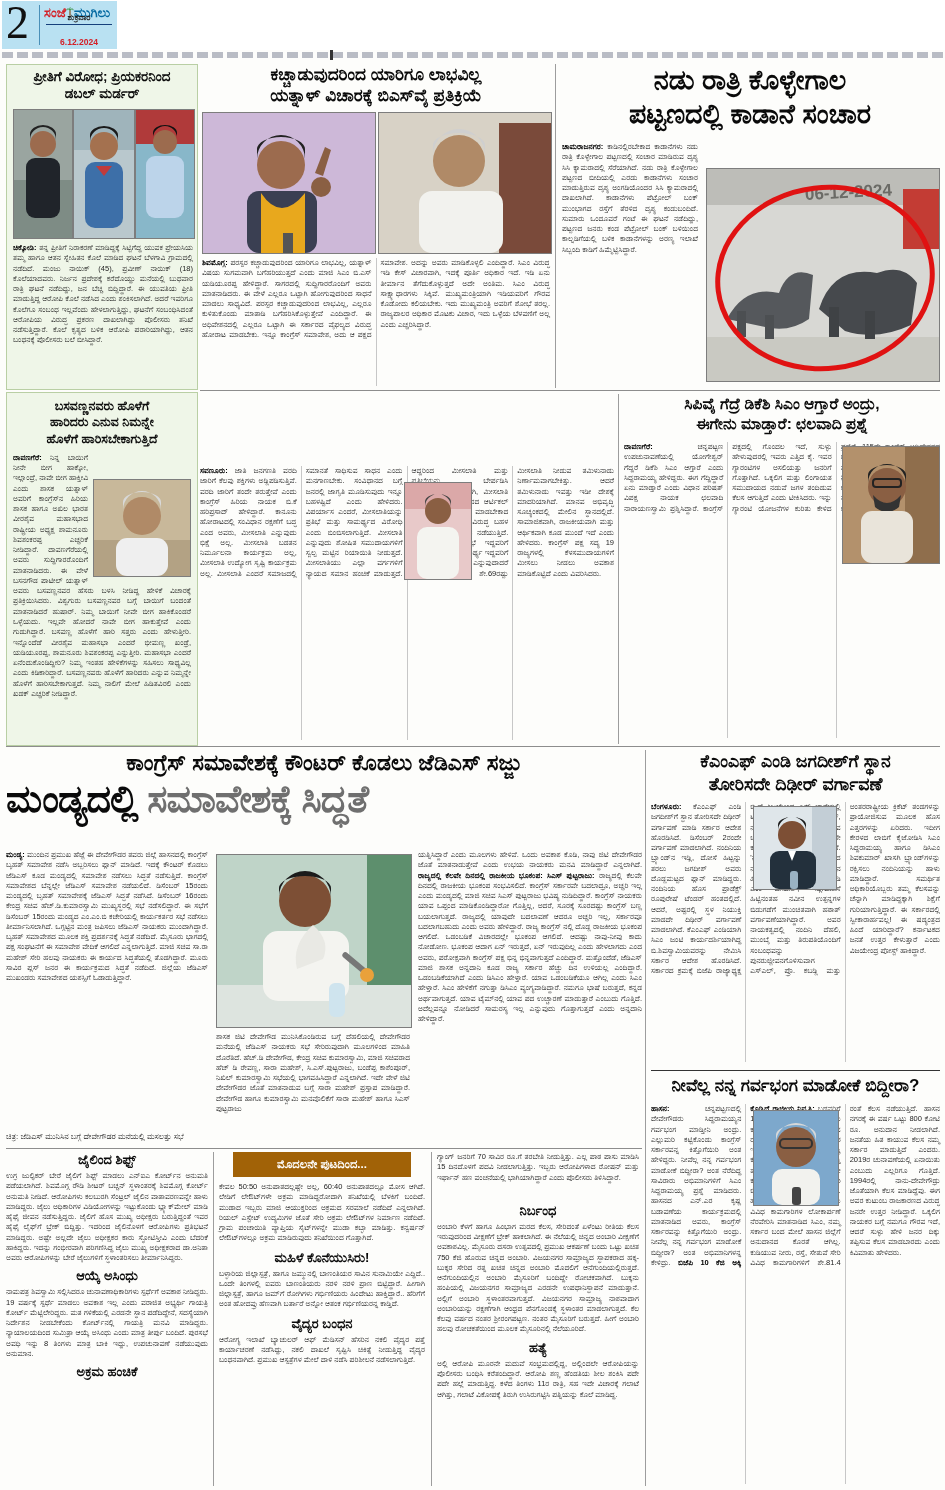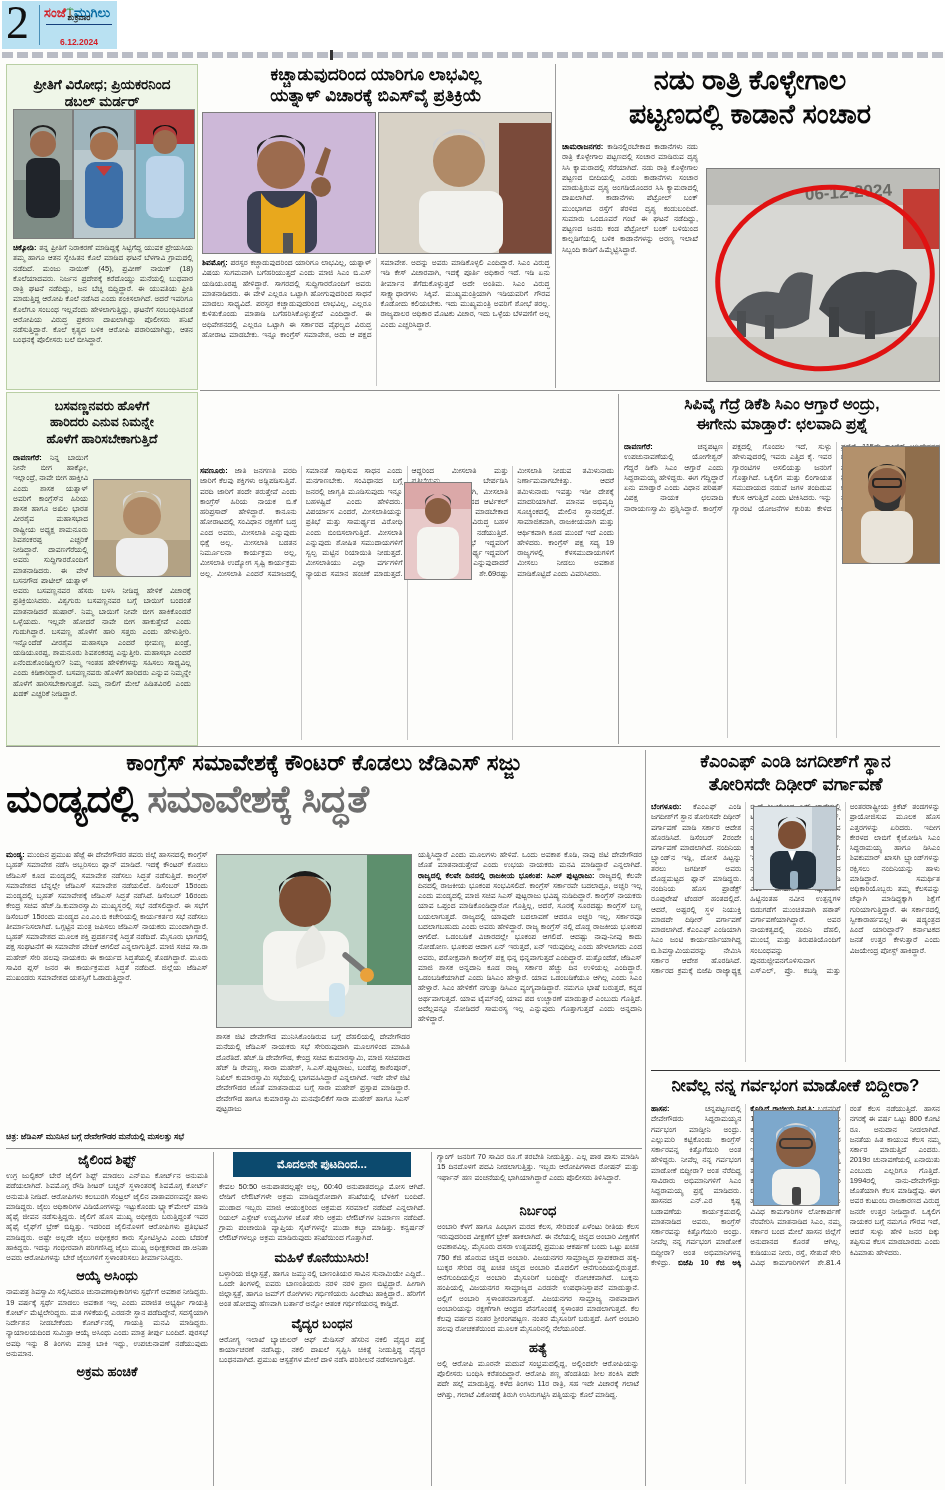--- a/index.html
+++ b/index.html
@@ -39,21 +39,21 @@
       </span><span style="color:#0369a1">ಮುಗಿಲು</span>
     </div>
     <div class="abs" style="left:46px;top:24px;width:66px;height:1px;background:#15407c"></div>
     <div class="abs ctr" style="left:44px;top:13px;width:70px;font-size:8px;font-weight:bold;color:#222">ಶುಕ್ರವಾರ</div>
     <div class="abs ctr" style="left:44px;top:37px;width:70px;font-size:8.5px;font-weight:bold;color:#d42027">6.12.2024</div>
   </div>
   <div class="abs dashes" style="left:2px;top:52px;width:941px;height:6px"></div>
   <div class="abs" style="left:330px;top:50px;width:3px;height:10px;background:#333"></div>
 
   <div class="abs greenbox" style="left:6px;top:64px;width:190px;height:324px">
-    <div class="hd ctr" style="padding-top:12px;font-size:13.5px;line-height:1.25">
+    <div class="hd ctr" style="padding-top:4px;font-size:13.5px;line-height:1.25">
       <div>ಪ್ರೀತಿಗೆ ವಿರೋಧ; ಪ್ರಿಯಕರನಿಂದ</div>
       <div>ಡಬಲ್ ಮರ್ಡರ್</div>
     </div>
     <div class="abs photo" style="left:6px;top:44px;width:58px;height:128px">
       <svg viewBox="0 0 58 128">
           <rect width="58" height="128" fill="#9aa5a0"></rect>
           <rect y="70" width="58" height="58" fill="#7e8c85"></rect>
           <circle cx="29" cy="34" r="13" fill="#9c6b4e"></circle>
           <path d="M16 30 a13 13 0 0 1 26 0 l0 -6 a13 9 0 0 0 -26 0 z" fill="#222"></path>
           <rect x="12" y="48" width="34" height="60" rx="9" fill="#20242a"></rect>
@@ -234,21 +234,21 @@
         </svg>
     </div>
     <div class="abs bt" style="left:210px;top:282px;width:194px;height:96px">
       <span>ಶಾಸಕ ಜಿಟಿ ದೇವೇಗೌಡ ಮುನಿಸಿಕೊಂಡಿರುವ ಬಗ್ಗೆ ದೆಹಲಿಯಲ್ಲಿ ದೇವೇಗೌಡರ ಮನೆಯಲ್ಲಿ ಜೆಡಿಎಸ್ ನಾಯಕರು ಸಭೆ ಸೇರಿರುವುದಾಗಿ ಮೂಲಗಳಿಂದ ಮಾಹಿತಿ ದೊರೆತಿದೆ. ಹೆಚ್.ಡಿ ದೇವೇಗೌಡ, ಕೇಂದ್ರ ಸಚಿವ ಕುಮಾರಸ್ವಾಮಿ, ಮಾಜಿ ಸಚಿವರಾದ ಹೆಚ್ ಡಿ ರೇವಣ್ಣ, ಸಾರಾ ಮಹೇಶ್, ಸಿ.ಎಸ್.ಪುಟ್ಟರಾಜು, ಬಂಡೆಪ್ಪ ಕಾಶೆಂಪೂರ್, ನಿಖಿಲ್ ಕುಮಾರಸ್ವಾಮಿ ಸಭೆಯಲ್ಲಿ ಭಾಗವಹಿಸಿದ್ದಾರೆ ಎನ್ನಲಾಗಿದೆ. ಇದೇ ವೇಳೆ ಜಿಟಿ ದೇವೇಗೌಡರ ಜೊತೆ ಮಾತನಾಡುವ ಬಗ್ಗೆ ಸಾರಾ ಮಹೇಶ್ ಪ್ರಸ್ತಾಪ ಮಾಡಿದ್ದಾರೆ. ದೇವೇಗೌಡ ಹಾಗೂ ಕುಮಾರಸ್ವಾಮಿ ಮನವೊಲಿಕೆಗೆ ಸಾರಾ ಮಹೇಶ್ ಹಾಗೂ ಸಿಎಸ್ ಪುಟ್ಟರಾಜು</span>
     </div>
     <div class="abs bt" style="left:412px;top:100px;width:224px;height:278px">
       <span>ಯತ್ನಿಸಿದ್ದಾರೆ ಎಂದು ಮೂಲಗಳು ಹೇಳಿವೆ. ಒಂದು ಅವಕಾಶ ಕೊಡಿ, ನಾವು ಜಿಟಿ ದೇವೇಗೌಡರ ಜೊತೆ ಮಾತನಾಡುತ್ತೇವೆ ಎಂದು ಉಭಯ ನಾಯಕರು ಮನವಿ ಮಾಡಿದ್ದಾರೆ ಎನ್ನಲಾಗಿದೆ. </span>
       <b>ರಾಜ್ಯದಲ್ಲಿ ಕೆಲವೇ ದಿನದಲ್ಲಿ ರಾಜಕೀಯ ಭೂಕಂಪ: ಸಿಎಸ್ ಪುಟ್ಟರಾಜು:</b>
       <span> ರಾಜ್ಯದಲ್ಲಿ ಕೆಲವೇ ದಿನದಲ್ಲಿ ರಾಜಕೀಯ ಭೂಕಂಪ ಸಂಭವಿಸಲಿದೆ. ಕಾಂಗ್ರೆಸ್ ಸರ್ಕಾರವೇ ಬದಲಾದ್ರೂ, ಅಚ್ಚರಿ ಇಲ್ಲ ಎಂದು ಮಂಡ್ಯದಲ್ಲಿ ಮಾಜಿ ಸಚಿವ ಸಿಎಸ್ ಪುಟ್ಟರಾಜು ಭವಿಷ್ಯ ನುಡಿದಿದ್ದಾರೆ. ಕಾಂಗ್ರೆಸ್ ನಾಯಕರು ಯಾವ ಒಪ್ಪಂದ ಮಾಡಿಕೊಂಡಿದ್ದಾರೋ ಗೊತ್ತಿಲ್ಲ, ಅದರೆ, ಸೂರಕ್ಕೆ ಸೂರದಷ್ಟು ಕಾಂಗ್ರೆಸ್ ಬಣ್ಣ ಬಯಲಾಗುತ್ತದೆ. ರಾಜ್ಯದಲ್ಲಿ ಯಾವುದೇ ಬದಲಾವಣೆ ಆದರೂ ಅಚ್ಚರಿ ಇಲ್ಲ, ಸರ್ಕಾರವೂ ಬದಲಾಗಬಹುದು ಎಂದು ಅವರು ಹೇಳಿದ್ದಾರೆ. ರಾಜ್ಯ ಕಾಂಗ್ರೆಸ್ ನಲ್ಲಿ ದೊಡ್ಡ ರಾಜಕೀಯ ಭೂಕಂಪ ಆಗಲಿದೆ. ಒಡಂಬಡಿಕೆ ವಿಚಾರದಲ್ಲೇ ಭೂಕಂಪ ಆಗಲಿದೆ. ಆದಷ್ಟು ನಾವು-ನೀವು ಕಾದು ನೋಡೋಣ. ಭೂಕಂಪ ಆದಾಗ ಏನ್ ಇರುತ್ತದೆ, ಏನ್ ಇರುವುದಿಲ್ಲ ಎಂದು ಹೇಳಲಾಗದು ಎಂದ ಅವರು, ಪರೋಕ್ಷವಾಗಿ ಕಾಂಗ್ರೆಸ್ ಪಕ್ಷ ಭಿನ್ನ ಭಿನ್ನವಾಗುತ್ತದೆ ಎಂದಿದ್ದಾರೆ. ಮತ್ತೊಂದೆಡೆ, ಜೆಡಿಎಸ್ ಮಾಜಿ ಶಾಸಕ ಅನ್ನದಾನಿ ಕೂಡ ರಾಜ್ಯ ಸರ್ಕಾರ ಹೆಚ್ಚು ದಿನ ಉಳಿಯಲ್ಲ ಎಂದಿದ್ದಾರೆ. ಒಡಂಬಡಿಕೆಯಾಗಿದೆ ಎಂದು ಡಿಸಿಎಂ ಹೇಳ್ತಾರೆ. ಯಾವ ಒಡಂಬಡಿಕೆಯೂ ಆಗಿಲ್ಲ ಎಂದು ಸಿಎಂ ಹೇಳ್ತಾರೆ. ಸಿಎಂ ಹೇಳಿಕೆಗೆ ನಗುತ್ತಾ ಡಿಸಿಎಂ ವ್ಯಂಗ್ಯವಾಡಿದ್ದಾರೆ. ನಮಗೂ ಭಾಷೆ ಬರುತ್ತದೆ, ಕನ್ನಡ ಅರ್ಥವಾಗುತ್ತದೆ. ಯಾವ ಟೈಮ್‌ನಲ್ಲಿ ಯಾವ ಪದ ಉಚ್ಚಾರಣೆ ಮಾಡುತ್ತಾರೆ ಎಂಬುದು ಗೊತ್ತಿದೆ. ಅದೆಲ್ಲವನ್ನೂ ನೋಡಿದರೆ ಸಾಮರಸ್ಯ ಇಲ್ಲ ಎನ್ನುವುದು ಗೊತ್ತಾಗುತ್ತದೆ ಎಂದು ಅನ್ನದಾನಿ ಹೇಳಿದ್ದಾರೆ.</span>
     </div>
-    <div class="abs bt" style="left:0;top:382px;width:420px;font-weight:bold;font-size:8px">
+    <div class="abs bt" style="left:0;top:382px;width:420px;font-weight:normal;font-size:8px">
       <span>ಚಿತ್ರ: ಜೆಡಿಎಸ್ ಮುನಿಸಿನ ಬಗ್ಗೆ ದೇವೇಗೌಡರ ಮನೆಯಲ್ಲಿ ಮಸಲತ್ತು ಸಭೆ</span>
     </div>
   </div>
 
   <div class="vr" style="left:645px;top:750px;height:736px"></div>
 
   <div class="abs" style="left:651px;top:750px;width:289px;height:316px">
     <div class="hd ctr" style="font-size:17.5px;line-height:1.3">
       <div>ಕೆಎಂಎಫ್ ಎಂಡಿ ಜಗದೀಶ್‌ಗೆ ಸ್ಥಾನ</div>
       <div>ತೋರಿಸದೇ ದಿಢೀರ್ ವರ್ಗಾವಣೆ</div>
@@ -298,21 +298,21 @@
 
   <div class="abs" style="left:6px;top:1152px;width:202px;height:334px">
     <div class="hd ctr" style="font-size:13px">ಜ‌ೈಲಿಂದ ಶಿಫ್ಟ್</div>
     <div class="bt" style="margin-top:3px"><span>ಉಗ್ರ ಜುಲ್ಫಿಕರ್ ಬೇರೆ ಜೈಲಿಗೆ ಶಿಫ್ಟ್ ಮಾಡಲು ಎನ್ಐಎ ಕೋರ್ಟ್‌ನ ಅನುಮತಿ ಪಡೆಯಲಾಗಿದೆ. ಶಿವಮೊಗ್ಗ ರೌಡಿ ಶೀಟರ್ ಬಚ್ಚನ್ ಸ್ಥಳಾಂತರಕ್ಕೆ ಶಿವಮೊಗ್ಗ ಕೋರ್ಟ್ ಅನುಮತಿ ನೀಡಿದೆ. ಆರೋಪಿಗಳು ಕಲಬುರಗಿ ಸೆಂಟ್ರಲ್ ಜೈಲಿನ ವಾತಾವರಣವನ್ನೇ ಹಾಳು ಮಾಡಿದ್ದರು. ಜೈಲು ಅಧಿಕಾರಿಗಳ ವಿಡಿಯೋಗಳನ್ನು ಇಟ್ಟುಕೊಂಡು ಬ್ಲ್ಯಾಕ್‌ಮೇಲ್ ಮಾಡಿ ಹೈಫೈ ಜೀವನ ನಡೆಸುತ್ತಿದ್ದರು. ಜೈಲಿಗೆ ಹೊಸ ಮುಖ್ಯ ಅಧೀಕ್ಷರು ಬರುತ್ತಿದ್ದಂತೆ ಇವರ ಹೈಫೈ ಲೈಫ್‌ಗೆ ಬ್ರೇಕ್ ಬಿದ್ದಿತ್ತು. ಇದರಿಂದ ಜೈಲಿನೊಳಗೆ ಆರೋಪಿಗಳು ಪ್ರತಿಭಟನೆ ಮಾಡಿದ್ದರು. ಅಷ್ಟೇ ಅಲ್ಲದೇ ಜೈಲು ಅಧೀಕ್ಷಕರ ಕಾರು ಸ್ಫೋಟಿಸ್ತೀವಿ ಎಂದು ಬೆದರಿಕೆ ಹಾಕಿದ್ದರು. ಇದನ್ನು ಗಂಭೀರವಾಗಿ ಪರಿಗಣಿಸಿದ್ದ ಜೈಲು ಮುಖ್ಯ ಅಧೀಕ್ಷಕರಾದ ಡಾ.ಅನಿತಾ ಅವರು ಆರೋಪಿಗಳನ್ನು ಬೇರೆ ಜೈಲುಗಳಿಗೆ ಸ್ಥಳಾಂತರಿಸಲು ತೀರ್ಮಾನಿಸಿದ್ದರು.</span></div>
     <div class="hd ctr" style="font-size:13px;margin-top:5px">ಆಯ್ಕೆ ಅಸಿಂಧು</div>
     <div class="bt" style="margin-top:3px"><span>ನಾಮಪತ್ರ ಶಿವಸ್ವಾಮಿ ಸಲ್ಲಿಸಿದರೂ ಚುನಾವಣಾಧಿಕಾರಿಗಳು ಸ್ಪರ್ಧೆಗೆ ಅವಕಾಶ ನೀಡಿದ್ದರು. 19 ವರ್ಷಕ್ಕೆ ಸ್ಪರ್ಧೆ ಮಾಡಲು ಅವಕಾಶ ಇಲ್ಲ ಎಂದು ವರಾಜಿತ ಅಭ್ಯರ್ಥಿ ಗಾಯತ್ರಿ ಕೋರ್ಟ್ ಮೆಟ್ಟಿಲೇರಿದ್ದರು. ಮತ ಗಳಿಕೆಯಲ್ಲಿ ಎರಡನೇ ಸ್ಥಾನ ಪಡೆದಿದ್ದೇನೆ, ಸದಸ್ಯೆಯಾಗಿ ನಿರ್ದೇಶನ ನೀಡಬೇಕೆಂದು ಕೋರ್ಟ್‌ನಲ್ಲಿ ಗಾಯತ್ರಿ ಮನವಿ ಮಾಡಿದ್ದರು. ನ್ಯಾಯಾಲಯದಿಂದ ಸುಮಿತ್ರಾ ಆಯ್ಕೆ ಅಸಿಂಧು ಎಂದು ಮಾತ್ರ ತೀರ್ಪು ಬಂದಿದೆ. ಪುರಸಭೆ ಅವಧಿ ಇನ್ನು 8 ತಿಂಗಳು ಮಾತ್ರ ಬಾಕಿ ಇದ್ದು, ಉಪಚುನಾವಣೆ ನಡೆಯುವುದು ಅನುಮಾನ.</span></div>
     <div class="hd ctr" style="font-size:13px;margin-top:5px">ಅಕ್ರಮ ಹಂಚಿಕೆ</div>
   </div>
 
   <div class="abs" style="left:219px;top:1152px;width:206px;height:334px">
-    <div class="ctr" style="background:#0c4a6e;color:#fff;font-weight:bold;font-size:11.5px;padding:6px 0;margin:0 14px">
+    <div class="ctr" style="background:#a16207;color:#fff;font-weight:bold;font-size:11.5px;padding:6px 0;margin:0 14px">
       <span>ಮೊದಲನೇ ಪುಟದಿಂದ...</span>
     </div>
     <div class="bt" style="margin-top:5px"><span>ಕೇವಲ 50:50 ಅನುಪಾತದಲ್ಲಷ್ಟೇ ಅಲ್ಲ, 60:40 ಅನುಪಾತದಲ್ಲೂ ಮೋಸ ಆಗಿದೆ. ಲೇಡಿಗೆ ಲೇಔಟ್‌ಗಳೇ ಅಕ್ರಮ ಮಾಡಿದ್ದರೋದಾಗಿ ತನಿಖೆಯಲ್ಲಿ ಬೆಳಕಿಗೆ ಬಂದಿದೆ. ಮುಡಾದ ಇಬ್ಬರು ಮಾಜಿ ಆಯುಕ್ತರಿಂದ ಅಕ್ರಮದ ಸರಮಾಲೆ ನಡೆದಿದೆ ಎನ್ನಲಾಗಿದೆ. ರಿಯಲ್ ಎಸ್ಟೇಟ್ ಉದ್ಯಮಿಗಳ ಜೊತೆ ಸೇರಿ ಅಕ್ರಮ ಲೇಔಟ್‌ಗಳ ನಿರ್ಮಾಣ ನಡೆದಿದೆ. ಗ್ರಾಮ ಪಂಚಾಯಿತಿ ವ್ಯಾಪ್ತಿಯ ಸೈಟ್‌ಗಳನ್ನೇ ಮುಡಾ ಕಬ್ಳಾ ಮಾಡಿತ್ತು. ಕನ್ವರ್ಷನ್ ಲೇಔಟ್‌ಗಳಲ್ಲೂ ಅಕ್ರಮ ಮಾಡಿರುವುದು ತನಿಖೆಯಿಂದ ಗೊತ್ತಾಗಿದೆ.</span></div>
     <div class="hd ctr" style="font-size:13px;margin-top:6px">ಮಹಿಳೆ ಕೊನೆಯುಸಿರು!</div>
     <div class="bt" style="margin-top:3px"><span>ಬಳ್ಳಾರಿಯ ಜಿಲ್ಲಾಸ್ಪತ್ರೆ, ಹಾಗೂ ಜಮ್ಮುನಲ್ಲಿ ಬಾಣಂತಿಯರ ಸಾವಿನ ಸುನಾಮಿಯೇ ಎದ್ದಿದೆ.. ಒಂದೇ ತಿಂಗಳಲ್ಲಿ ಐವರು ಬಾಣಂತಿಯರು ನರಳಿ ನರಳಿ ಪ್ರಾಣ ಬಿಟ್ಟಿದ್ದಾರೆ. ಹೀಗಾಗಿ ಜಿಲ್ಲಾಸ್ಪತ್ರೆ, ಹಾಗೂ ಜಮ್‌ಗೆ ರೋಗಿಗಳು ಗರ್ಭಿಣಿಯರು ಹಿಂದೇಟು ಹಾಕ್ತಿದ್ದಾರೆ.. ಹೆರಿಗೆಗೆ ಅಂತ ಹೋದವ್ರು ಹೆಣವಾಗಿ ಬರ್ತಾರೆ ಅನ್ನೋ ಆತಂಕ ಗರ್ಭಿಣಿಯರನ್ನ ಕಾಡ್ತಿದೆ.</span></div>
     <div class="hd ctr" style="font-size:13px;margin-top:6px">ವ‌ೈದ್ಯರ ಬಂಧನ</div>
     <div class="bt" style="margin-top:3px"><span>ಆರೋಗ್ಯ ಇಲಾಖೆ ಬ್ಯಾಚುಲರ್ ಆಫ್ ಮೆಡಿಸನ್ ಹೆಸರಿನ ನಕಲಿ ವೈದ್ಯರ ಪತ್ತೆ ಕಾರ್ಯಾಚರಣೆ ನಡೆಸಿದ್ದು, ನಕಲಿ ದಾಖಲೆ ಸೃಷ್ಟಿಸಿ ಚಿಕಿತ್ಸೆ ನೀಡುತ್ತಿದ್ದ ವೈದ್ಯರ ಬಂಧನವಾಗಿದೆ. ಪ್ರಮುಖ ಆಸ್ಪತ್ರೆಗಳ ಮೇಲೆ ದಾಳಿ ನಡೆಸಿ ಪರಿಶೀಲನೆ ನಡೆಸಲಾಗುತ್ತಿದೆ.</span></div>
   </div>
 
   <div class="abs" style="left:437px;top:1152px;width:202px;height:334px">

